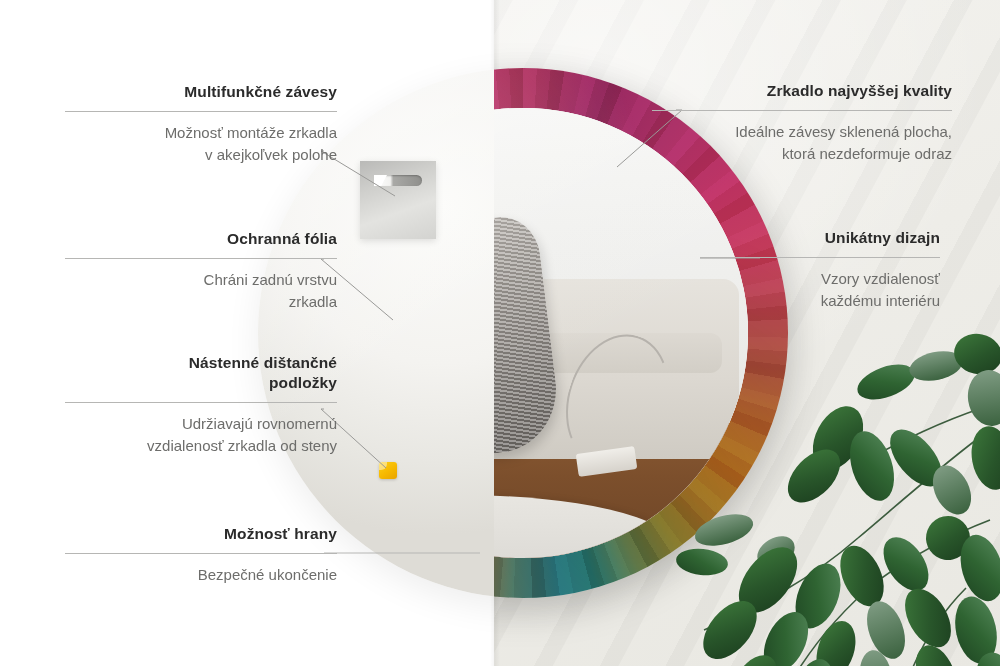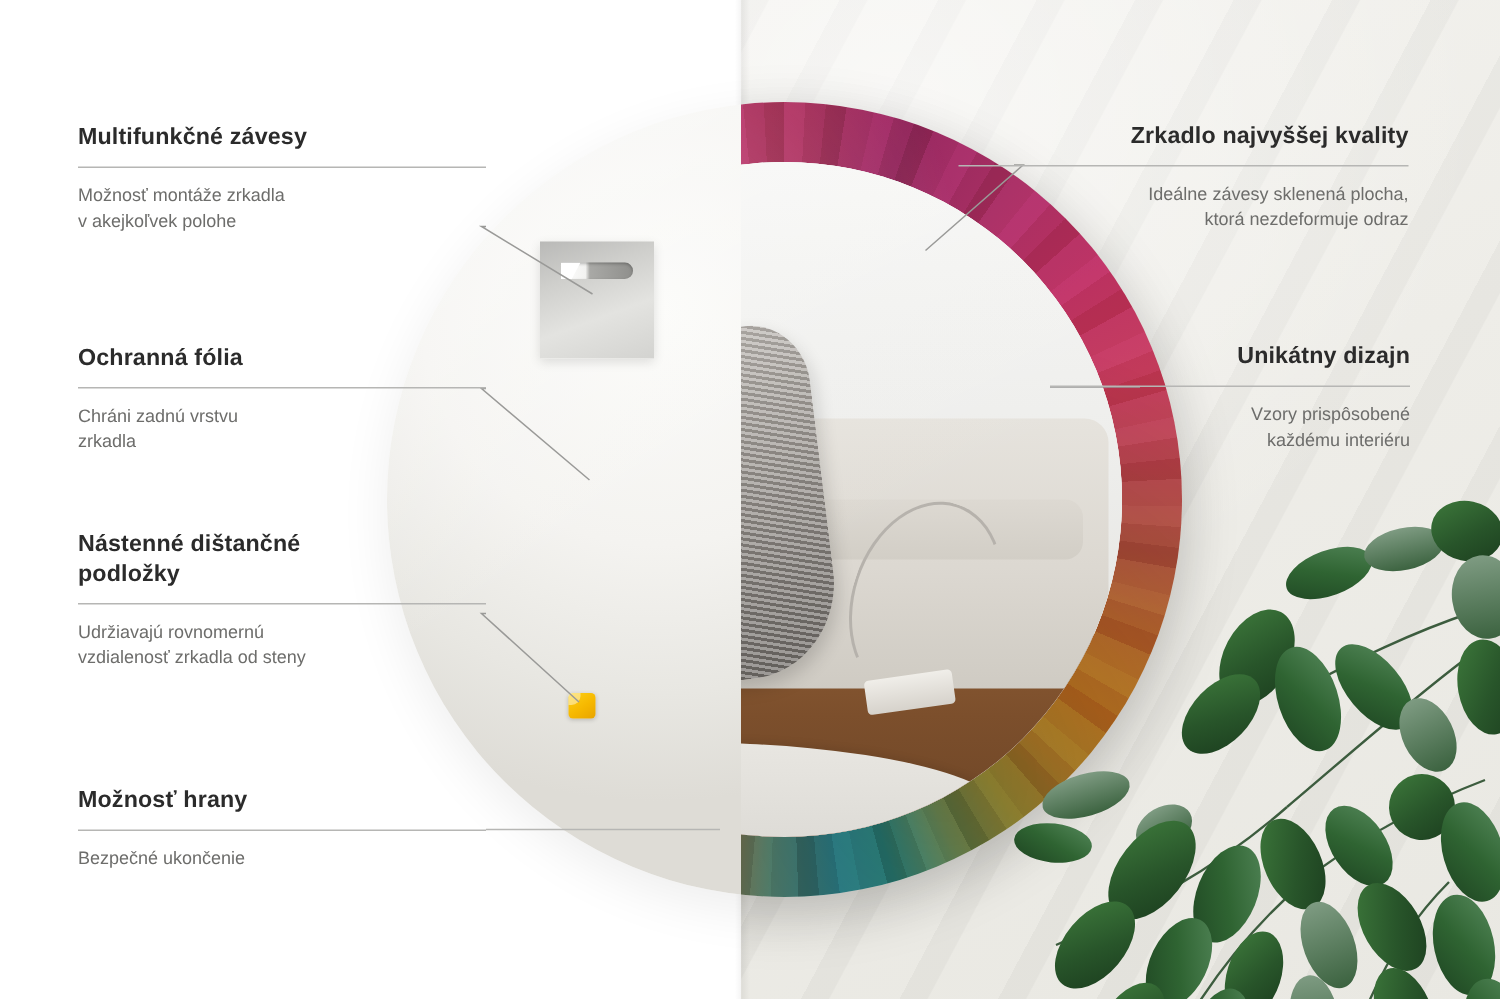--- a/index.html
+++ b/index.html
@@ -182,31 +182,31 @@
   .callout { position:absolute; }
   .callout .c-title {
     font-size:15.5px; font-weight:bold; color:#2b2b2b;
     letter-spacing:.1px; line-height:1.28;
     white-space:pre-line;
   }
   .callout .c-rule {
     height:1px; background:#b6b6b4; margin:9px 0 10px 0;
   }
   .callout .c-desc {
-    font-size:12px; color:#6d6d6b; line-height:1.46;
+    font-size:15px; color:#6d6d6b; line-height:1.46;
     white-space:pre-line;
   }
-  .callout.left { text-align:left; }
+  .callout.left { text-align:right;margin-left:13px; }
   .callout.right { text-align:right; }
 
   .co-1 { left:52px; top:82px;  width:272px; }
   .co-2 { left:52px; top:229px; width:272px; }
   .co-3 { left:52px; top:353px; width:272px; }
   .co-4 { left:52px; top:524px; width:272px; }
-  .co-5 { right:61px; top:81px;  width:300px; }
+  .co-5 { right:48px; top:81px;  width:300px; }
   .co-6 { right:60px; top:228px; width:240px; }
 
   
   .leaders { position:absolute; inset:0; width:1000px; height:666px; pointer-events:none; }
 
   
   .foliage { position:absolute; left:690px; top:330px; width:330px; height:360px; pointer-events:none; }
   .foliage svg { width:100%; height:100%; overflow:visible; }
 </style>
 </head>
@@ -297,21 +297,21 @@
   <div class="callout right co-5">
     <div class="c-title">Zrkadlo najvyššej kvality</div>
     <div class="c-rule"></div>
     <div class="c-desc">Ideálne závesy sklenená plocha,
 ktorá nezdeformuje odraz</div>
   </div>
 
   <div class="callout right co-6">
     <div class="c-title">Unikátny dizajn</div>
     <div class="c-rule"></div>
-    <div class="c-desc">Vzory prispôsobené
+    <div class="c-desc">Vzory vzdialenosť
 každému interiéru</div>
   </div>
 
   <div class="foliage">
     <svg viewBox="0 0 330 360">
       <defs>
         <linearGradient id="lf1" x1="0" y1="0" x2="1" y2="1">
           <stop offset="0" stop-color="#3e7a3c"></stop>
           <stop offset=".55" stop-color="#28552a"></stop>
           <stop offset="1" stop-color="#1b3d1e"></stop>

